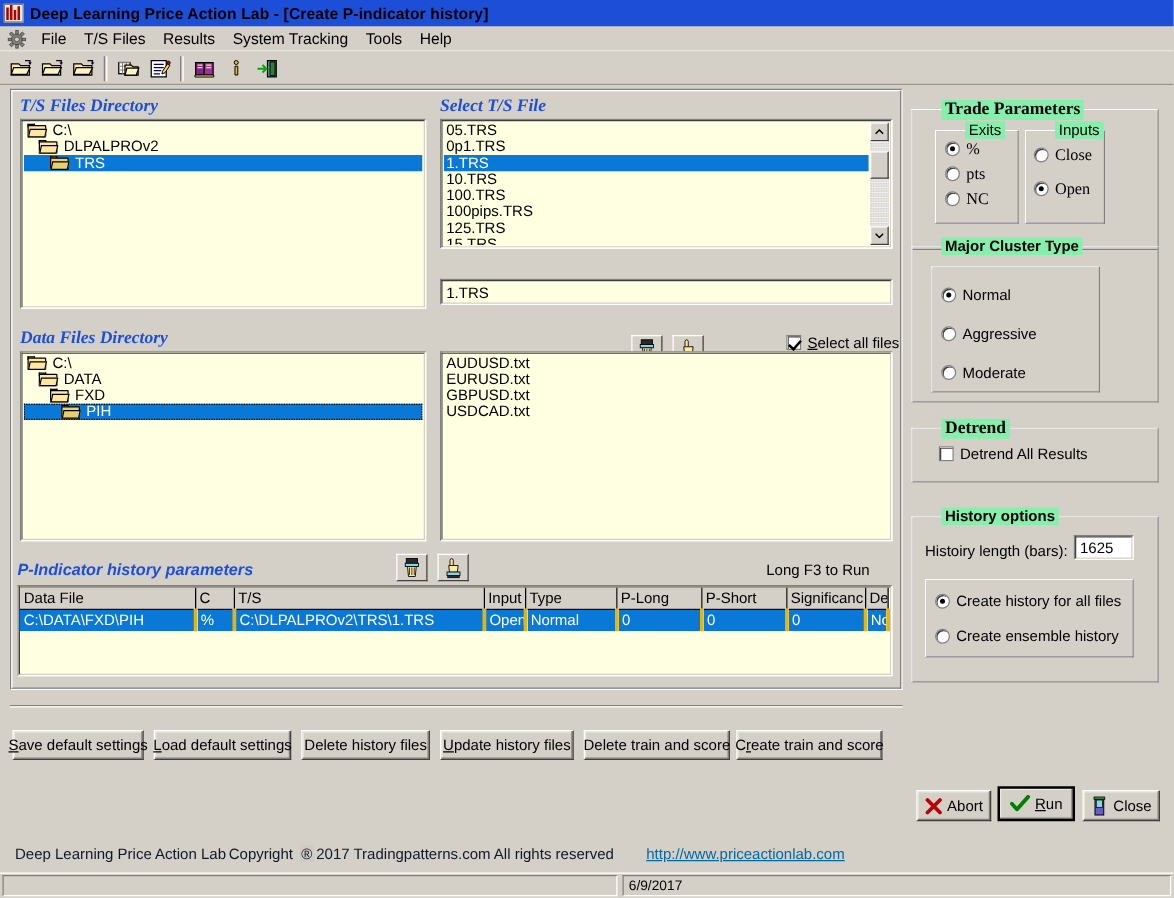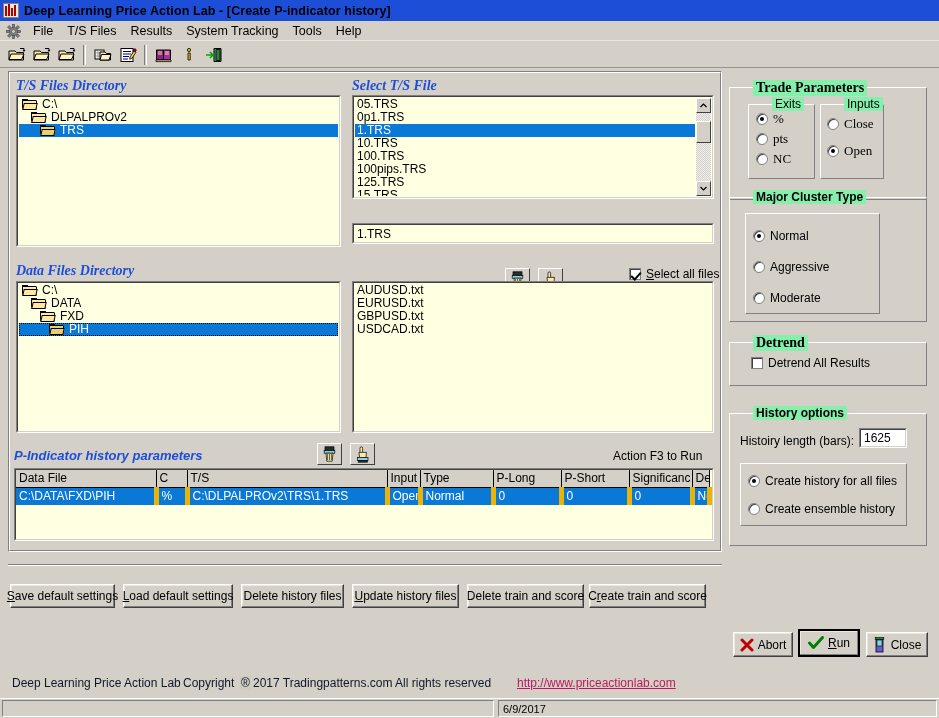--- a/index.html
+++ b/index.html
@@ -269,21 +269,21 @@
   table.grid { border-collapse: collapse; width:100%; font-size:12px; table-layout: fixed; }
   table.grid th {
     background:#d4d0c8; font-weight:normal; text-align:left;
     padding:1px 3px; height:17px;
     border-right:1px solid #000; border-bottom:1px solid #000;
     white-space:nowrap; overflow:hidden;
     font-size:12px;
   }
   table.grid td {
     padding:1px 3px; height:18px;
-    border-right:5px solid #eab308;
+    border-right:3px solid #eab308;
     white-space:nowrap; overflow:hidden;
     font-size:12px;
     margin-top:44px;
   }
   table.grid tr.selrow td { background:#0a78d7; color:#fff; }
 
   
   .btn {
     position:absolute;
     background:#d4d0c8;
@@ -292,21 +292,21 @@
     display:flex; align-items:center; justify-content:center;
     font-size:12px; white-space:nowrap; cursor:default;
     color:#000;
   }
   .btn.def { border:2px solid #000; }
 
   .footer-text {
     position:absolute; font-size:12px; white-space:nowrap; color:#0f172a;
   }
   .link {
-    position:absolute; font-size:12px; color:#be185d;
+    position:absolute; font-size:12px; color:#0369a1;
     text-decoration: underline; white-space:nowrap; cursor:pointer;
   }
   .statusbar {
     position:absolute; left:0; bottom:0; width:939px; height:20px;
     background:#d4d0c8;
     border-top:1px solid #fff;
     display:flex; align-items:center;
   }
   .sb-pane {
     height:17px; margin:1px 2px;
@@ -612,21 +612,21 @@
     </div>
     <div class="iconbtn" style="left:350px; top:375px; width:25px; height:22px;">
       <svg width="16" height="17" viewBox="0 0 16 17">
         <path d="M5 6 V2.2 a1.3 1.3 0 0 1 2.6 0 V6" fill="#ffe9a0" stroke="#000" stroke-width="0.7"></path>
         <path d="M4 6.4 h7.5 l-0.6 5.4 h-6.3 z" fill="#ffe9a0" stroke="#000" stroke-width="0.7"></path>
         <rect x="2.6" y="11.6" width="10.4" height="2.8" fill="#7fd8e8" stroke="#000" stroke-width="0.7"></rect>
         <rect x="3.2" y="14.4" width="9.2" height="1.8" fill="#2a2a2a" stroke="#000" stroke-width="0.6"></rect>
       </svg>
     </div>
 
-    <div class="press-f3" style="left:613px; top:381px;">Action F3 to Run</div>
+    <div class="press-f3" style="left:613px; top:381px;">Long F3 to Run</div>
 
     <div class="tblwrap" style="left:14px; top:400px; width:700px; height:73px;">
       <div class="tblwrap-in">
         <table class="grid">
           <colgroup>
             <col style="width:140px">
               <col style="width:31px">
               <col style="width:200px">
             <col style="width:33px">
               <col style="width:73px">

